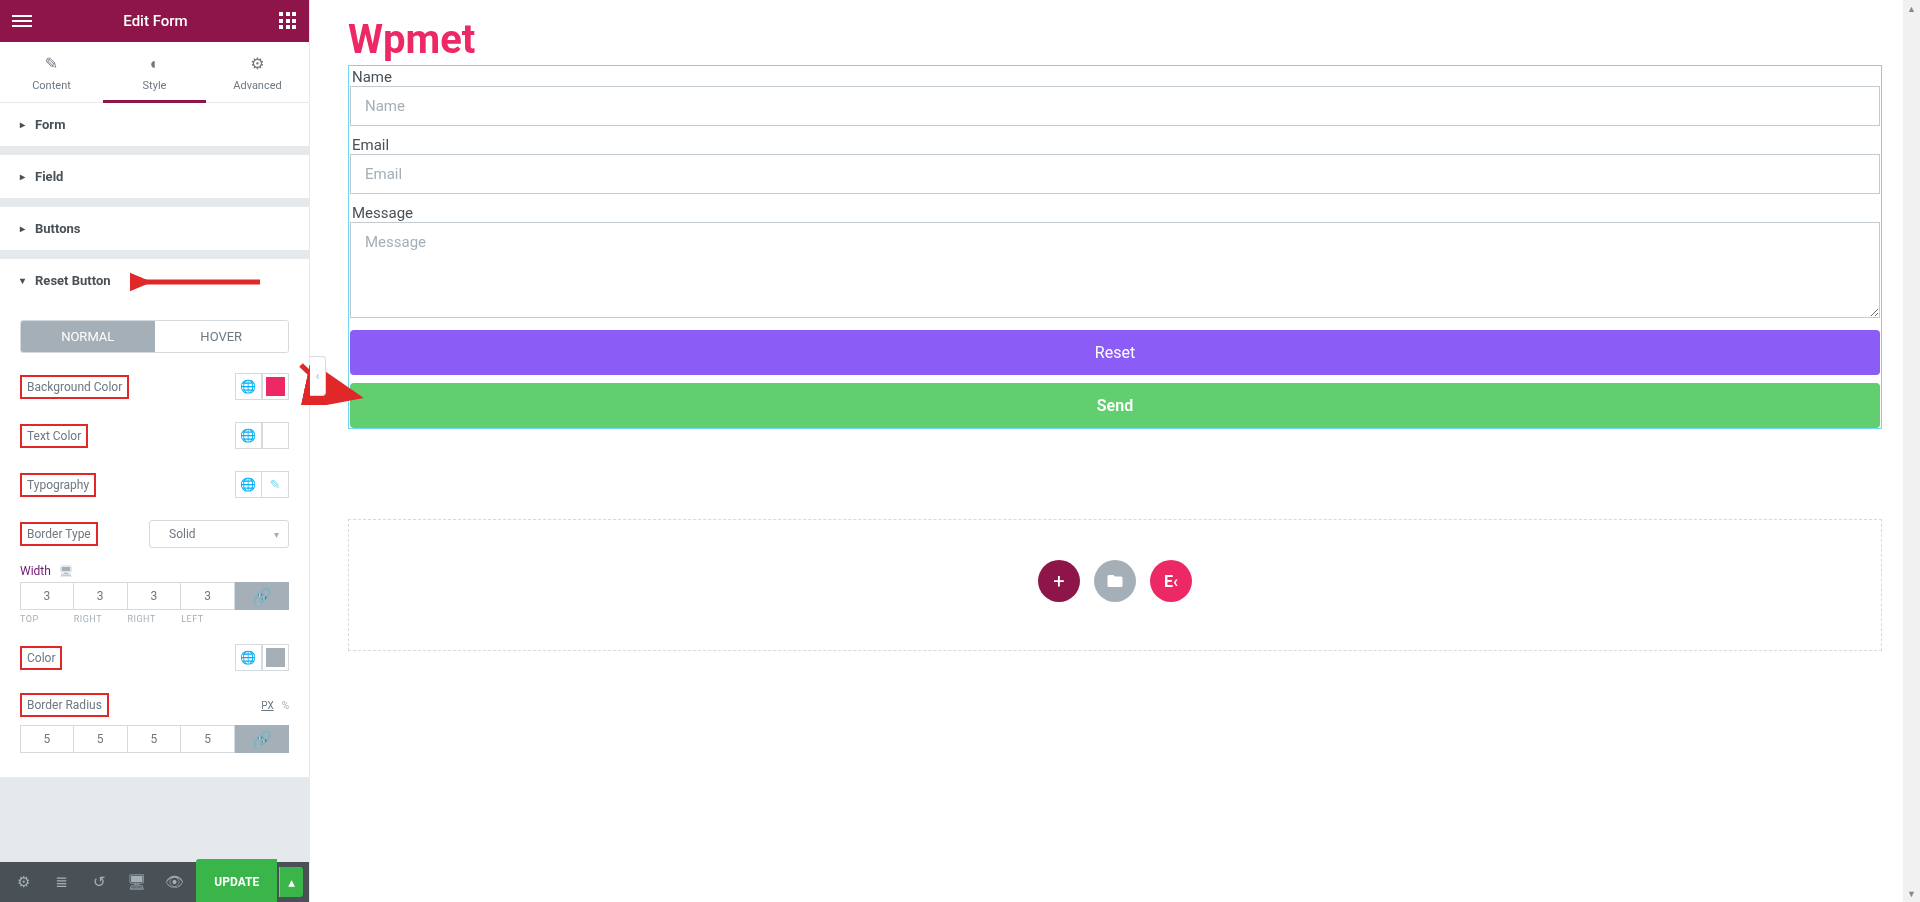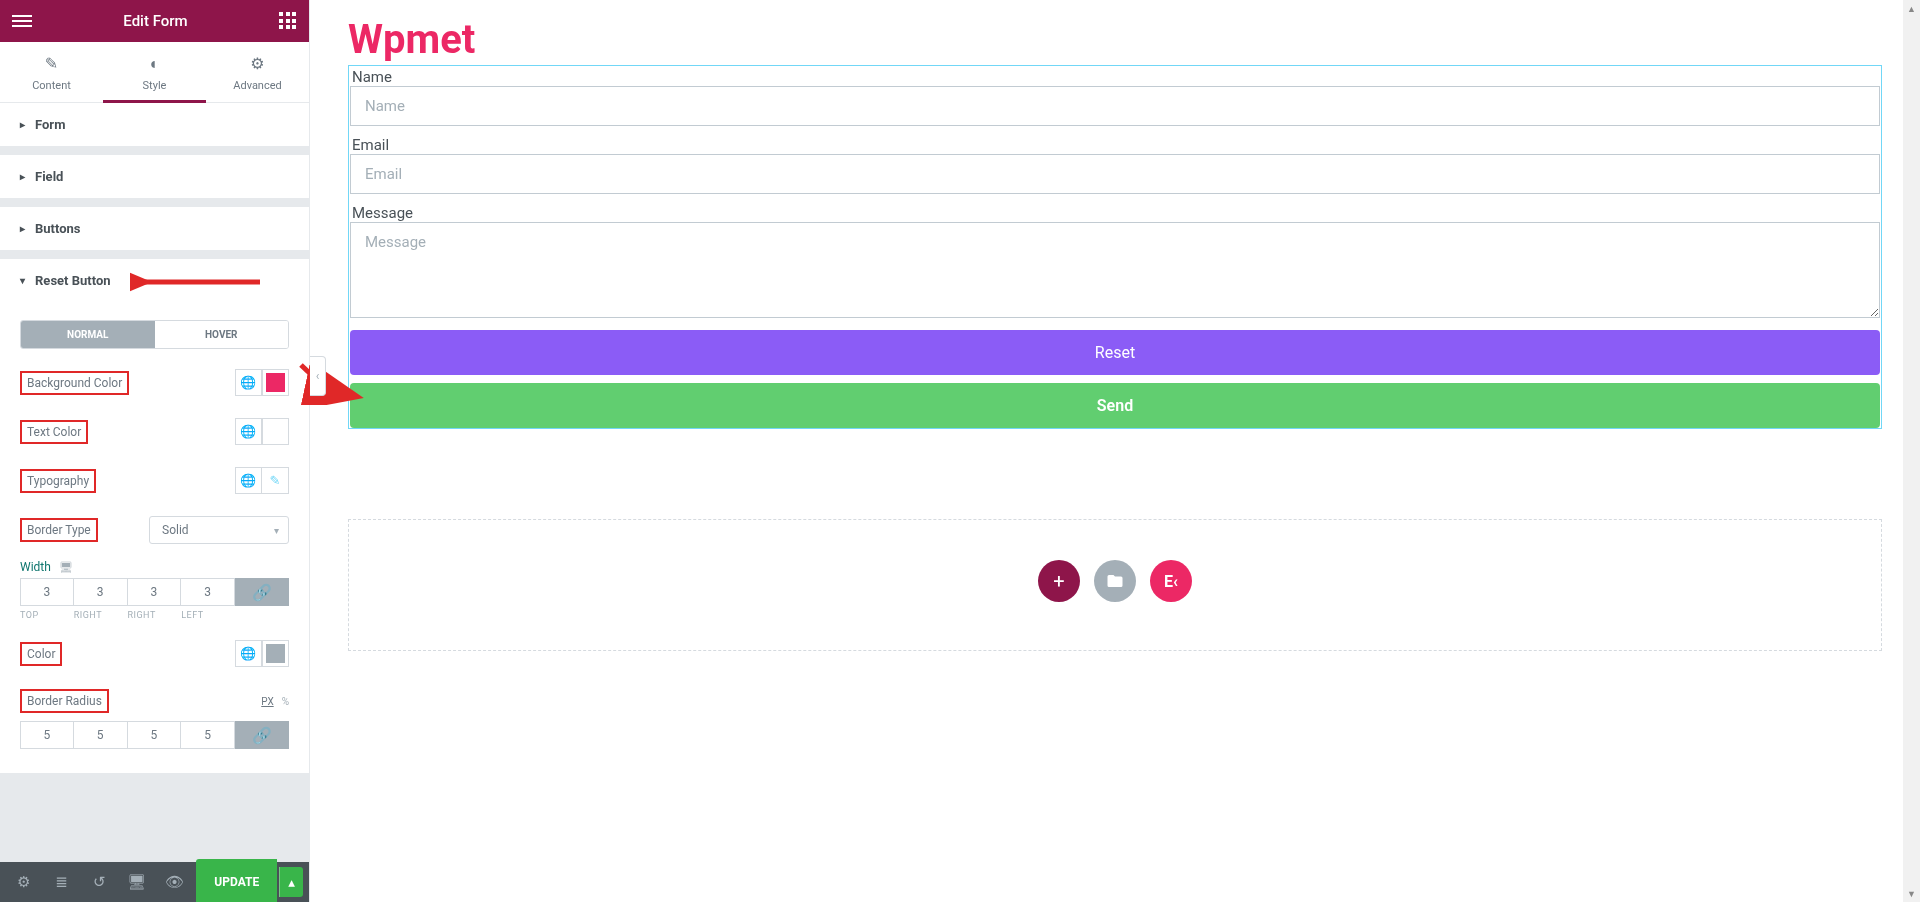--- a/index.html
+++ b/index.html
@@ -22,42 +22,42 @@
 .sb-tab.active::after { content: ""; position: absolute; bottom: -1px; left: 0; right: 0; height: 3px; background: #8e154a; }
 
 .sb-body { flex: 1; overflow-y: auto; background: #e6e9ec; }
 .accordion { background: #fff; border-bottom: 1px solid #e6e9ec; margin-bottom: 8px; }
 .accordion:last-child { margin-bottom: 0; }
 .acc-head { padding: 14px 20px; font-size: 13px; font-weight: 700; color: #495157; cursor: pointer; display: flex; align-items: center; gap: 10px; background: #fff; }
 .acc-caret { font-size: 10px; color: #495157; }
 .acc-content { background: #fff; padding: 0 20px 20px; }
 
 .seg-wrap { display: flex; margin: 18px 0 20px; border: 1px solid #d5dadf; border-radius: 3px; overflow: hidden; }
-.seg { flex: 1; text-align: center; padding: 8px 0; font-size: 10px; font-weight: 700; color: #6d7882; cursor: pointer; background: #fff; }
+.seg { flex: 1; text-align: center; padding: 8px 0; font-size: 13px; font-weight: 400; color: #6d7882; cursor: pointer; background: #fff; }
 .seg.active { background: #a4afb7; color: #fff; }
 
 .ctrl-row { display: flex; align-items: center; justify-content: space-between; margin-bottom: 22px; }
 .ctrl-label { font-size: 12px; color: #6d7882; }
 .ctrl-label.boxed { border: 2px solid #e02828; padding: 3px 5px; }
 .ctrl-controls { display: flex; gap: 0; }
 .ctrl-btn { width: 27px; height: 27px; border: 1px solid #d5dadf; background: #fff; display: flex; align-items: center; justify-content: center; cursor: pointer; font-size: 13px; color: #a4afb7; }
 .ctrl-btn + .ctrl-btn { border-left: none; }
 .swatch { width: 27px; height: 27px; border: 1px solid #d5dadf; padding: 3px; }
 .swatch-inner { width: 100%; height: 100%; }
 .swatch-pink { background: #ec2865; }
 .swatch-empty { background: transparent; }
 .swatch-gray { background: #a4afb7; }
 .ctrl-btn.active { color: #71d7f7; }
 
 .select-wrap { position: relative; width: 140px; }
-.select-wrap select { width: 100%; padding: 6px 12px; font-size: 12px; border: 1px solid #d5dadf; border-radius: 3px; color: #6d7882; background: #fff; appearance: none; cursor: pointer; }
+.select-wrap select { width: 100%; padding: 6px 19px; font-size: 12px; border: 1px solid #d5dadf; border-radius: 3px; color: #6d7882; background: #fff; appearance: none; cursor: pointer; }
 .select-wrap::after { content: "▾"; position: absolute; right: 10px; top: 50%; transform: translateY(-50%); pointer-events: none; color: #a4afb7; font-size: 10px; }
 
 .width-row { margin-top: -6px; margin-bottom: 4px; display: flex; align-items: center; gap: 8px; }
-.width-label { font-size: 12px; color: #0f766e; }
+.width-label { font-size: 12px; color: #701a75; }
 .device-icon { font-size: 11px; color: #a4afb7; }
 
 .dim-inputs { display: flex; margin-bottom: 4px; }
 .dim-cell { flex: 1; }
 .dim-cell input { width: 100%; border: 1px solid #d5dadf; padding: 6px; text-align: center; font-size: 12px; color: #6d7882; }
 .dim-cell + .dim-cell input { border-left: none; }
 .dim-link { width: 54px; background: #a4afb7; border: 1px solid #a4afb7; display: flex; align-items: center; justify-content: center; color: #fff; cursor: pointer; }
 .dim-labels { display: flex; margin-bottom: 20px; }
 .dim-labels span { flex: 1; text-align: left; font-size: 9px; color: #a4afb7; letter-spacing: 0.5px; }
 .dim-labels .spacer { width: 54px; flex: none; }

